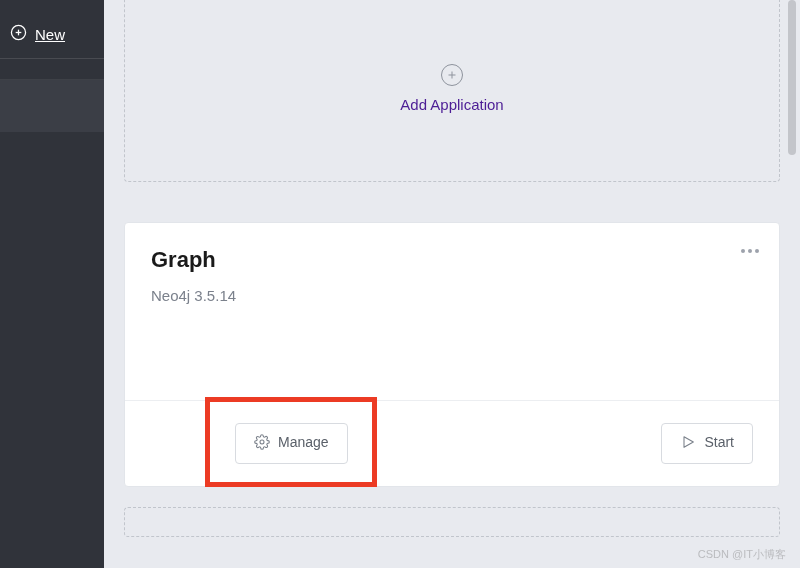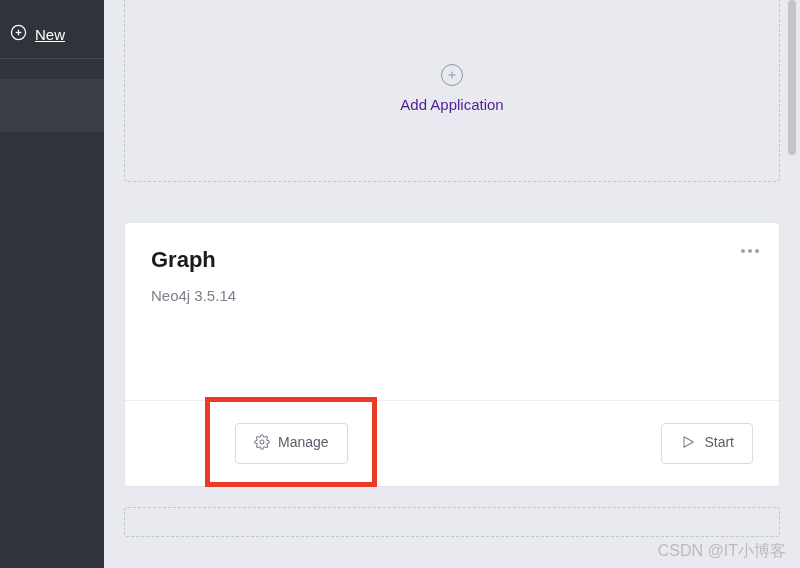--- a/index.html
+++ b/index.html
@@ -170,21 +170,21 @@
       margin-top: 20px;
       border: 1.5px dashed #c1c5cc;
       border-radius: 4px;
       height: 30px;
       background: #e8eaef;
     }
     .watermark {
       position: absolute;
       bottom: 6px;
       right: 14px;
-      font-size: 16px;
+      font-size: 11px;
       color: rgba(100,100,100,0.35);
       pointer-events: none;
     }
   </style>
 </head>
 <body>
 
 <div class="sidebar">
   <div class="new-button">
     <span>

